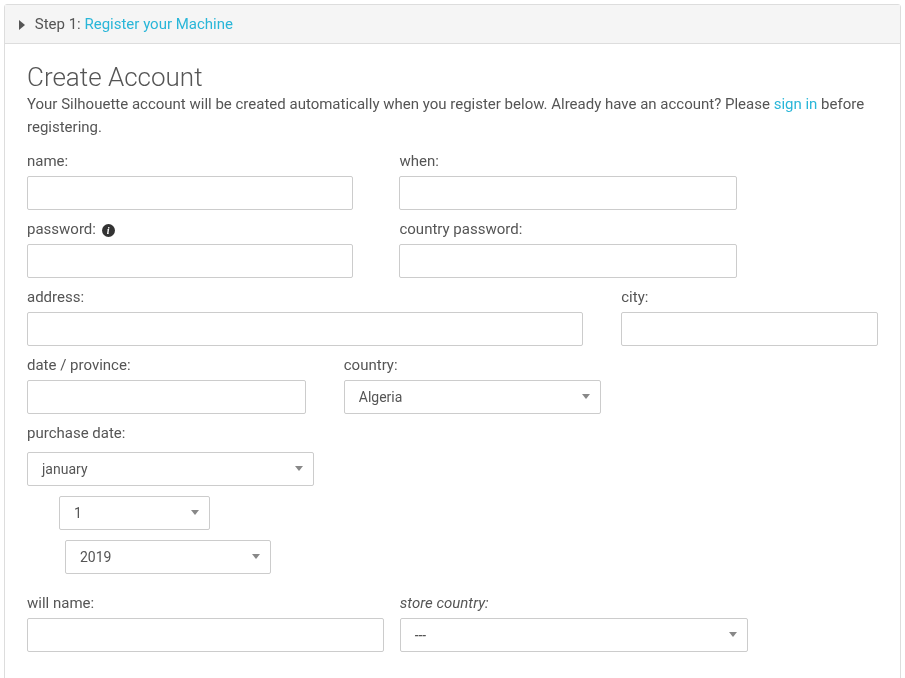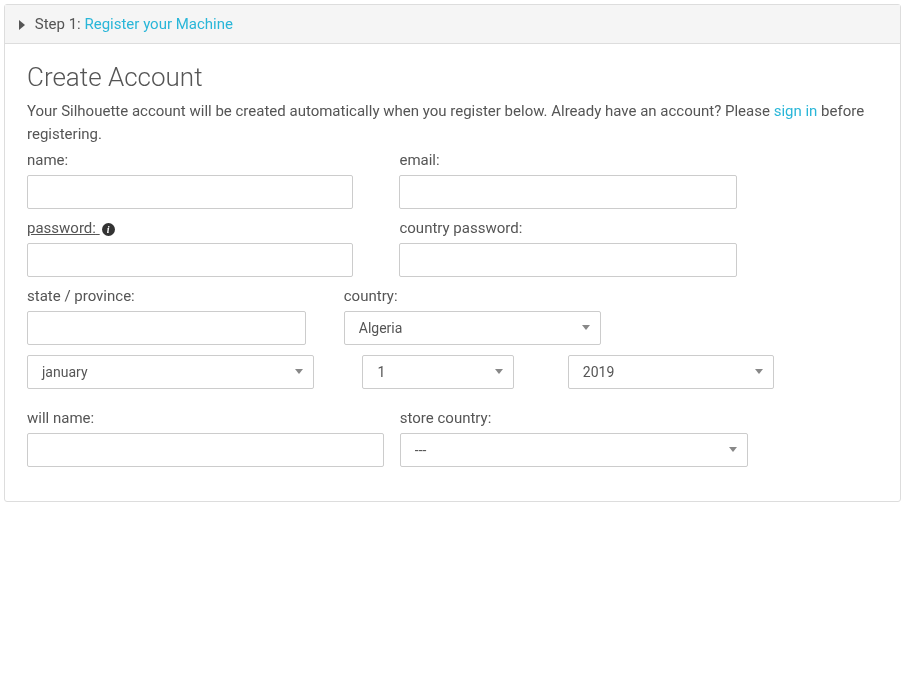--- a/index.html
+++ b/index.html
@@ -35,60 +35,60 @@
       color: #29b6d8;
       text-decoration: none;
     }
     .panel-body {
       padding: 18px 22px 24px 22px;
     }
     h2.title {
       font-size: 26px;
       font-weight: 300;
       color: #555;
-      margin-bottom: 8px;
+      margin-bottom: 1px;
     }
     p.intro {
       font-size: 15px;
       color: #555;
       line-height: 1.55;
-      margin-bottom: 4px;
+      margin-bottom: 12px;
     }
     p.intro a {
       color: #29b6d8;
       text-decoration: none;
     }
     .row {
       display: flex;
       flex-wrap: wrap;
       margin-left: -8px;
       margin-right: -8px;
     }
     .col {
       padding: 0 8px;
       margin-bottom: 10px;
     }
     .col-name { flex: 0 0 39.5%; max-width: 39.5%; }
     .col-email { flex: 0 0 60.5%; max-width: 60.5%; padding-left: 38px; }
     .col-email .text-input { max-width: 338px; }
-    .col-pw { flex: 0 0 39.5%; max-width: 39.5%; text-decoration: underline; }
+    .col-pw { flex: 0 0 39.5%; max-width: 39.5%; }
     .col-cpw { flex: 0 0 60.5%; max-width: 60.5%; padding-left: 38px;}
     .col-cpw .text-input { max-width: 338px;}
     .col-addr { flex: 0 0 66%; max-width: 66%; }
     .col-city { flex: 0 0 34%; max-width: 34%; padding-left: 30px;}
     .col-state { flex: 0 0 34%; max-width: 34%; }
     .col-zip   { flex: 0 0 32%; max-width: 32%; }
     .col-country{ flex: 0 0 34%; max-width: 34%; padding-left: 30px;}
     .col-serial { flex: 0 0 66%; max-width: 66%; }
     .col-pd-label { flex: 0 0 100%; }
     .col-month { flex: 0 0 35%; max-width:35%; }
     .col-day   { flex: 0 0 23%; max-width:23%; padding-left:40px;}
     .col-year  { flex: 0 0 30%; max-width:30%; padding-left: 46px;}
     .col-store-name { flex:0 0 43%; max-width:43%;}
-    .col-store-country{ flex:0 0 42%; max-width:42%;}
+    .col-store-country{ flex:0 0 42%; max-width:42%;font-style:italic;}
     label.fld {
       display: block;
       font-size: 15px;
       color: #555;
       margin-bottom: 6px;
     }
     .text-input, .select {
       width: 100%;
       height: 34px;
       border: 1px solid #ccc;
@@ -122,21 +122,21 @@
       background: #333;
       color: #fff;
       font-size: 10px;
       font-weight: bold;
       font-style: italic;
       font-family: Georgia, serif;
       line-height: 13px;
       vertical-align: baseline;
       margin-left: 2px;
     }
-    .pd-row { display:flex; margin-left:-8px; margin-right:-8px; margin-bottom:10px;}
+    .pd-row { display:flex; margin-left:-8px; margin-right:-8px; margin-bottom:10px;flex-direction:column;}
   </style>
 </head>
 <body>
 
 <div class="panel">
   <div class="panel-heading">
     <span class="caret"></span>
     <span>Step 1:</span>
     <a href="#">Register your Machine</a>
   </div>
@@ -145,55 +145,70 @@
     <p class="intro">
       <span>Your Silhouette account will be created automatically when you register below. Already have an account? Please </span><a href="#">sign in</a><span> before registering.</span>
     </p>
 
     <div class="row">
       <div class="col col-name">
         <label class="fld">name:</label>
         <input type="text" class="text-input" style="">
       </div>
       <div class="col col-email">
-        <label class="fld">email:</label>
+        <label class="fld">when:</label>
         <input type="text" class="text-input" style="">
       </div>
     </div>
 
     <div class="row">
       <div class="col col-pw">
         <label class="fld">
           <span>password:</span>
           <span class="info-icon">i</span>
         </label>
         <input type="password" class="text-input" style="">
       </div>
       <div class="col col-cpw">
         <label class="fld">country password:</label>
         <input type="password" class="text-input" style="">
       </div>
     </div>
 
+    <div class="row">
+      <div class="col col-addr">
+        <label class="fld">address:</label>
+        <input type="text" class="text-input" style="">
+      </div>
+      <div class="col col-city">
+        <label class="fld">city:</label>
+        <input type="text" class="text-input" style="">
+      </div>
+    </div>
 
     <div class="row">
       <div class="col col-state">
-        <label class="fld">state / province:</label>
+        <label class="fld">date / province:</label>
         <input type="text" class="text-input" style="">
       </div>
       <div class="col col-country">
         <label class="fld">country:</label>
         <div class="select">
           <span class="sel-text">Algeria</span>
           <span class="caret-down"></span>
         </div>
       </div>
     </div>
 
 
+    <div class="row">
+      <div class="col col-pd-label" style="margin-bottom:4px;">
+        <label class="fld">purchase date:</label>
+      </div>
+    </div>
     <div class="pd-row">
       <div class="col col-month">
         <div class="select">
           <span class="sel-text">january</span>
           <span class="caret-down"></span>
         </div>
       </div>
       <div class="col col-day">
         <div class="select">
           <span class="sel-text">1</span>

